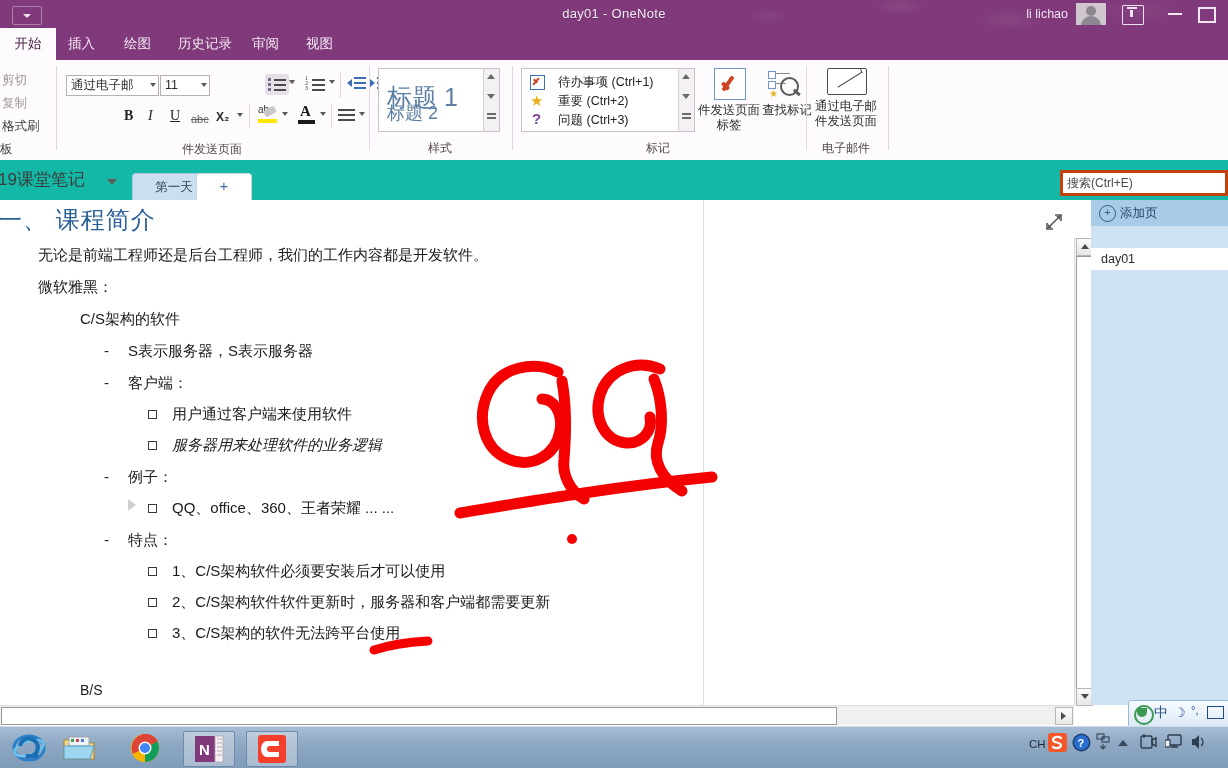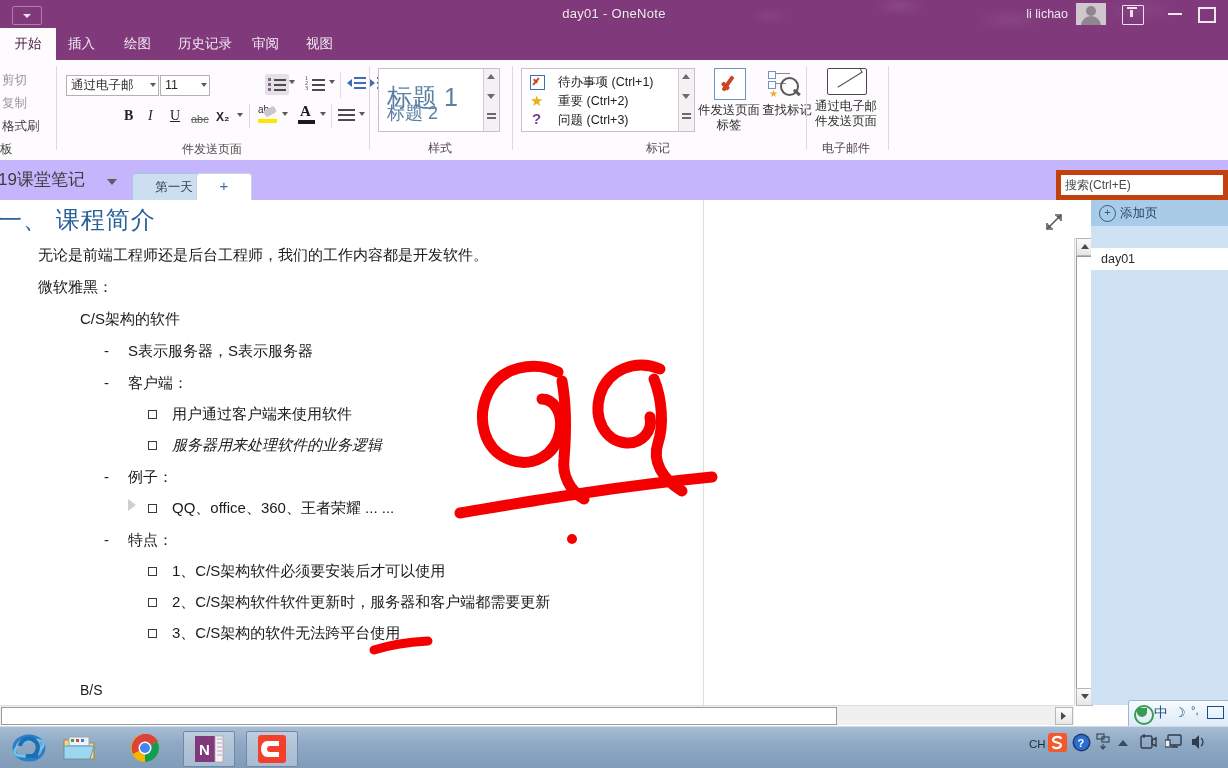--- a/index.html
+++ b/index.html
@@ -140,36 +140,36 @@
   }
   .chk-big .tick1{position:absolute;left:6px;top:15px;width:9px;height:4px;background:#d04224;transform:rotate(45deg);border-radius:1px;}
   .chk-big .tick2{position:absolute;left:11px;top:6px;width:4px;height:17px;background:#d04224;transform:rotate(35deg);border-radius:1px;}
 
   .envelope{position:absolute;width:38px;height:25px;border:1.6px solid #4a4a4a;border-radius:2px;background:#fff;}
   .envelope .flap{position:absolute;left:0;top:0;width:100%;height:100%;overflow:hidden;}
   .envelope .flap:after{content:"";position:absolute;left:3px;top:-11px;width:28px;height:22px;border-right:1.6px solid #4a4a4a;border-bottom:1.6px solid #4a4a4a;transform:rotate(-32deg) skewX(-8deg);}
 
   
   .navbar{
-    position:absolute;left:0;top:160px;width:1228px;height:40px;background:#c4b5fd;
+    position:absolute;left:0;top:160px;width:1228px;height:40px;background:#14b8a6;
   }
   .nb-name{
     position:absolute;left:-2px;top:8px;font-size:17px;color:#3c3c3c;white-space:nowrap;
   }
   .nb-caret{position:absolute;top:19px;width:0;height:0;border-left:5px solid transparent;border-right:5px solid transparent;border-top:6px solid #5d5d5d;}
   .sectab{
     position:absolute;top:13px;height:27px;line-height:26px;
     background:#ccdff0;border:1px solid #a8c6e0;border-bottom:none;
     border-radius:4px 4px 0 0;font-size:12.5px;color:#2c3e50;
     padding:0 12px;text-align:center;
   }
   .sectab.add{background:#fff;border-color:#c9d6e2;color:#3a6ea5;font-size:15px;line-height:24px;padding:0 9px;}
   .searchbox{
     position:absolute;right:0;top:10px;width:162px;height:20px;
-    border:5px solid #c2410c;background:#fff;margin-left:7px;
+    border:3px solid #c2410c;background:#fff;margin-left:7px;
   }
   .searchbox .sval{position:absolute;left:4px;top:2px;font-size:12px;color:#4a4a4a;}
 
   
   .canvas{
     position:absolute;left:0;top:200px;width:1074px;height:505px;background:#fff;overflow:hidden;
   }
   .pageline{position:absolute;left:703px;top:0;width:1px;height:505px;background:#dfdfdf;}
   .note{position:absolute;font-family:"Liberation Sans","DejaVu Sans",sans-serif;color:#1a1a1a;white-space:nowrap;}
   .h1{font-size:24px;color:#2b6199;letter-spacing:1px;}

